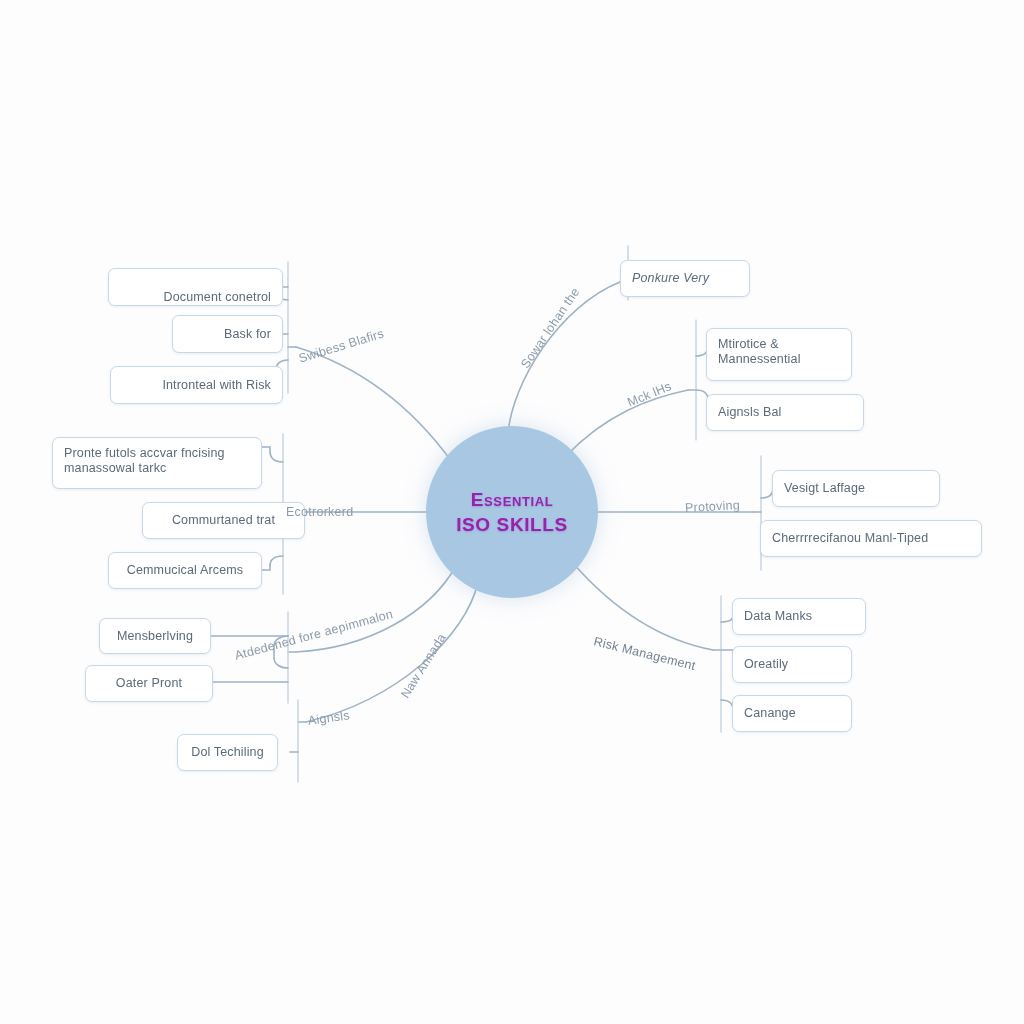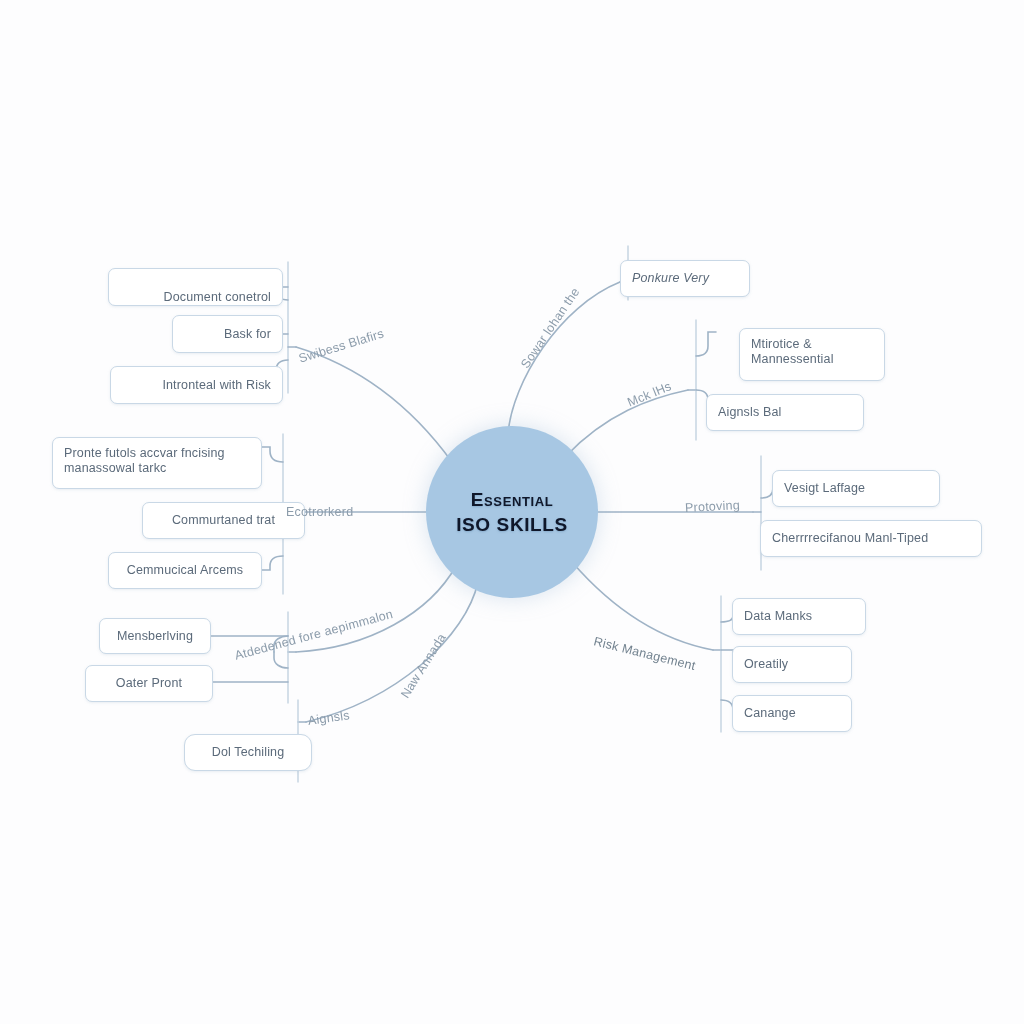--- a/index.html
+++ b/index.html
@@ -36,21 +36,21 @@
     background: #a7c7e3;
     box-shadow: 0 0 22px rgba(150,180,210,0.35);
     display: flex;
     flex-direction: column;
     align-items: center;
     justify-content: center;
     text-align: center;
     z-index: 5;
   }
   .hub-title {
-    color: #0f172a;
+    color: #a21caf;
     font-size: 19px;
     line-height: 25px;
     font-variant: small-caps;
     font-weight: bold;
     letter-spacing: 0.6px;
     text-shadow: 0 1px 2px rgba(110,150,185,0.55);
     padding: 0 12px;
   }
   
   .node {
@@ -186,32 +186,32 @@
   <div class="branch-label" style="left:286px; top:505px;">Ecotrorkerd</div>
 
   <div class="node center-text" style="left:99px; top:618px; width:112px; height:36px;">
     <span class="node-label">Mensberlving</span>
   </div>
   <div class="node center-text" style="left:85px; top:665px; width:128px; height:37px;">
     <span class="node-label">Oater Pront</span>
   </div>
   <div class="branch-label" style="left:235px; top:649px; transform: rotate(-15deg);">Atdedened fore aepimmalon</div>
 
-  <div class="node center-text" style="left:184px; top:734px; width:128px; height:37px;border-radius:11px;">
+  <div class="node center-text" style="left:177px; top:734px; width:101px; height:37px;">
     <span class="node-label">Dol Techiling</span>
   </div>
   <div class="branch-label" style="left:404px; top:690px; transform: rotate(-58deg);">Naw Annada</div>
   <div class="branch-label" style="left:308px; top:714px; transform: rotate(-8deg);">Aignsls</div>
 
   <div class="node left-text" style="left:620px; top:260px; width:130px; height:37px;font-style:italic;">
     <span class="node-label">Ponkure Very</span>
   </div>
   <div class="branch-label" style="left:524px; top:360px; transform: rotate(-56deg);">Sowar lohan the</div>
 
-  <div class="node left-text two-line" style="left:706px; top:328px; width:146px; height:53px;margin-left:33px;">
+  <div class="node left-text two-line" style="left:706px; top:328px; width:146px; height:53px;">
     <span class="node-label">
       <span>Mtirotice &amp;</span><br>
       <span>Mannessential</span>
     </span>
   </div>
   <div class="node left-text" style="left:706px; top:394px; width:158px; height:37px;">
     <span class="node-label">Aignsls Bal</span>
   </div>
   <div class="branch-label" style="left:628px; top:396px; transform: rotate(-22deg);">Mck lHs</div>
 

